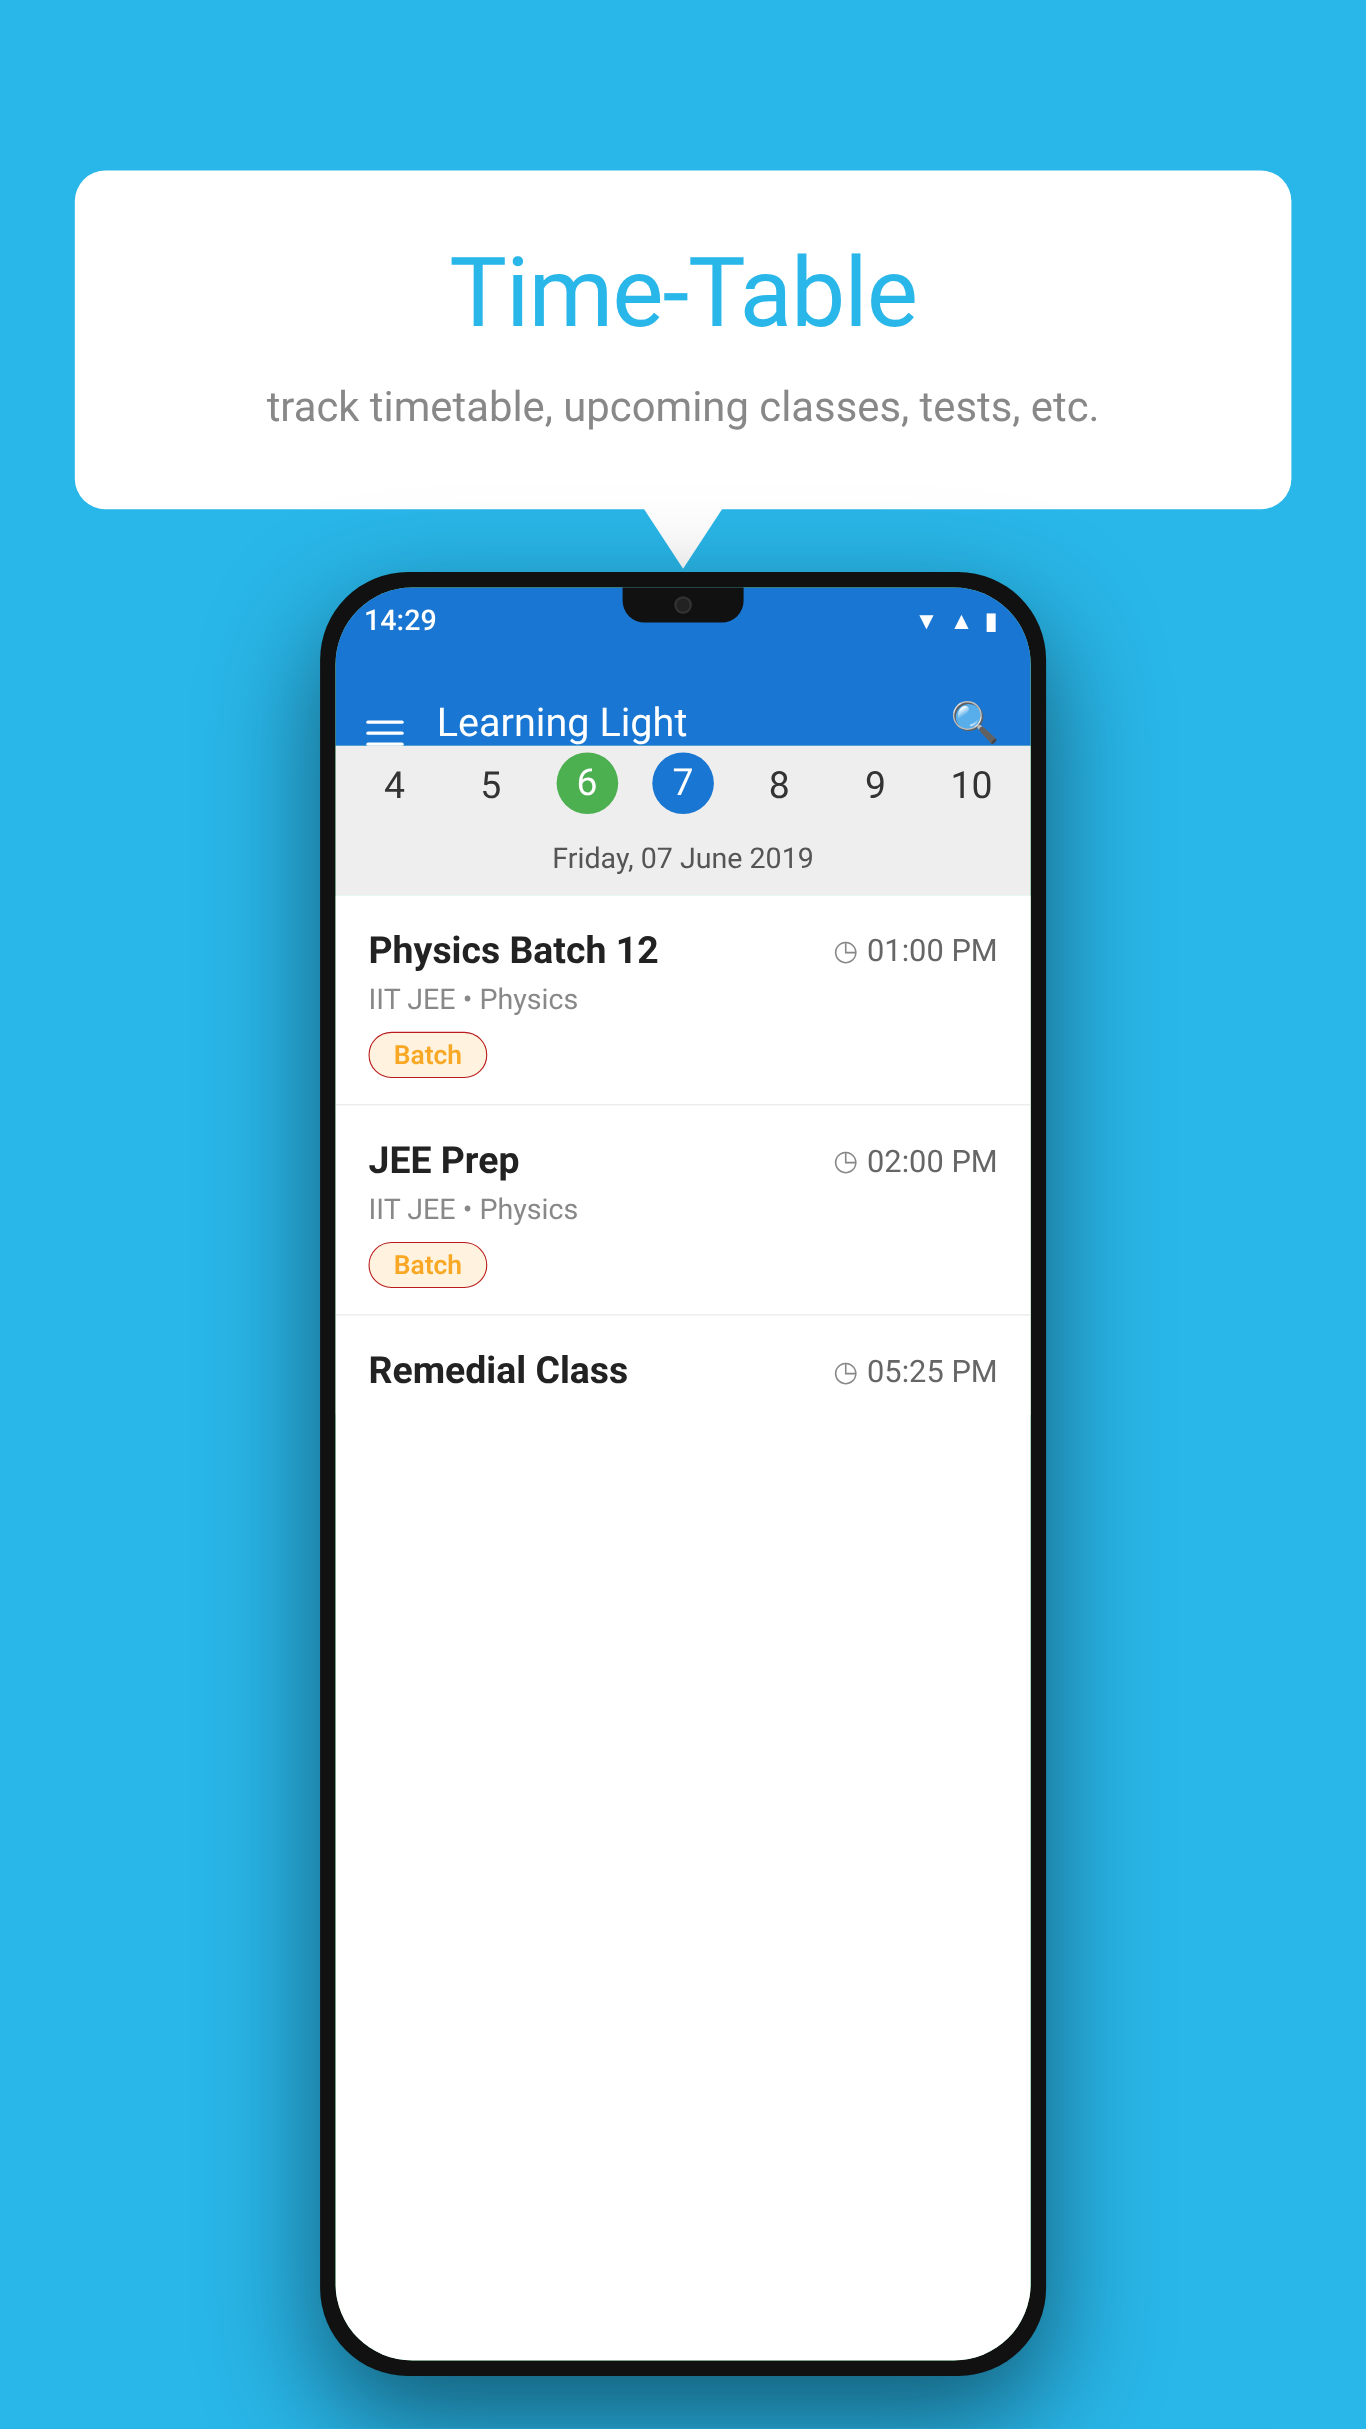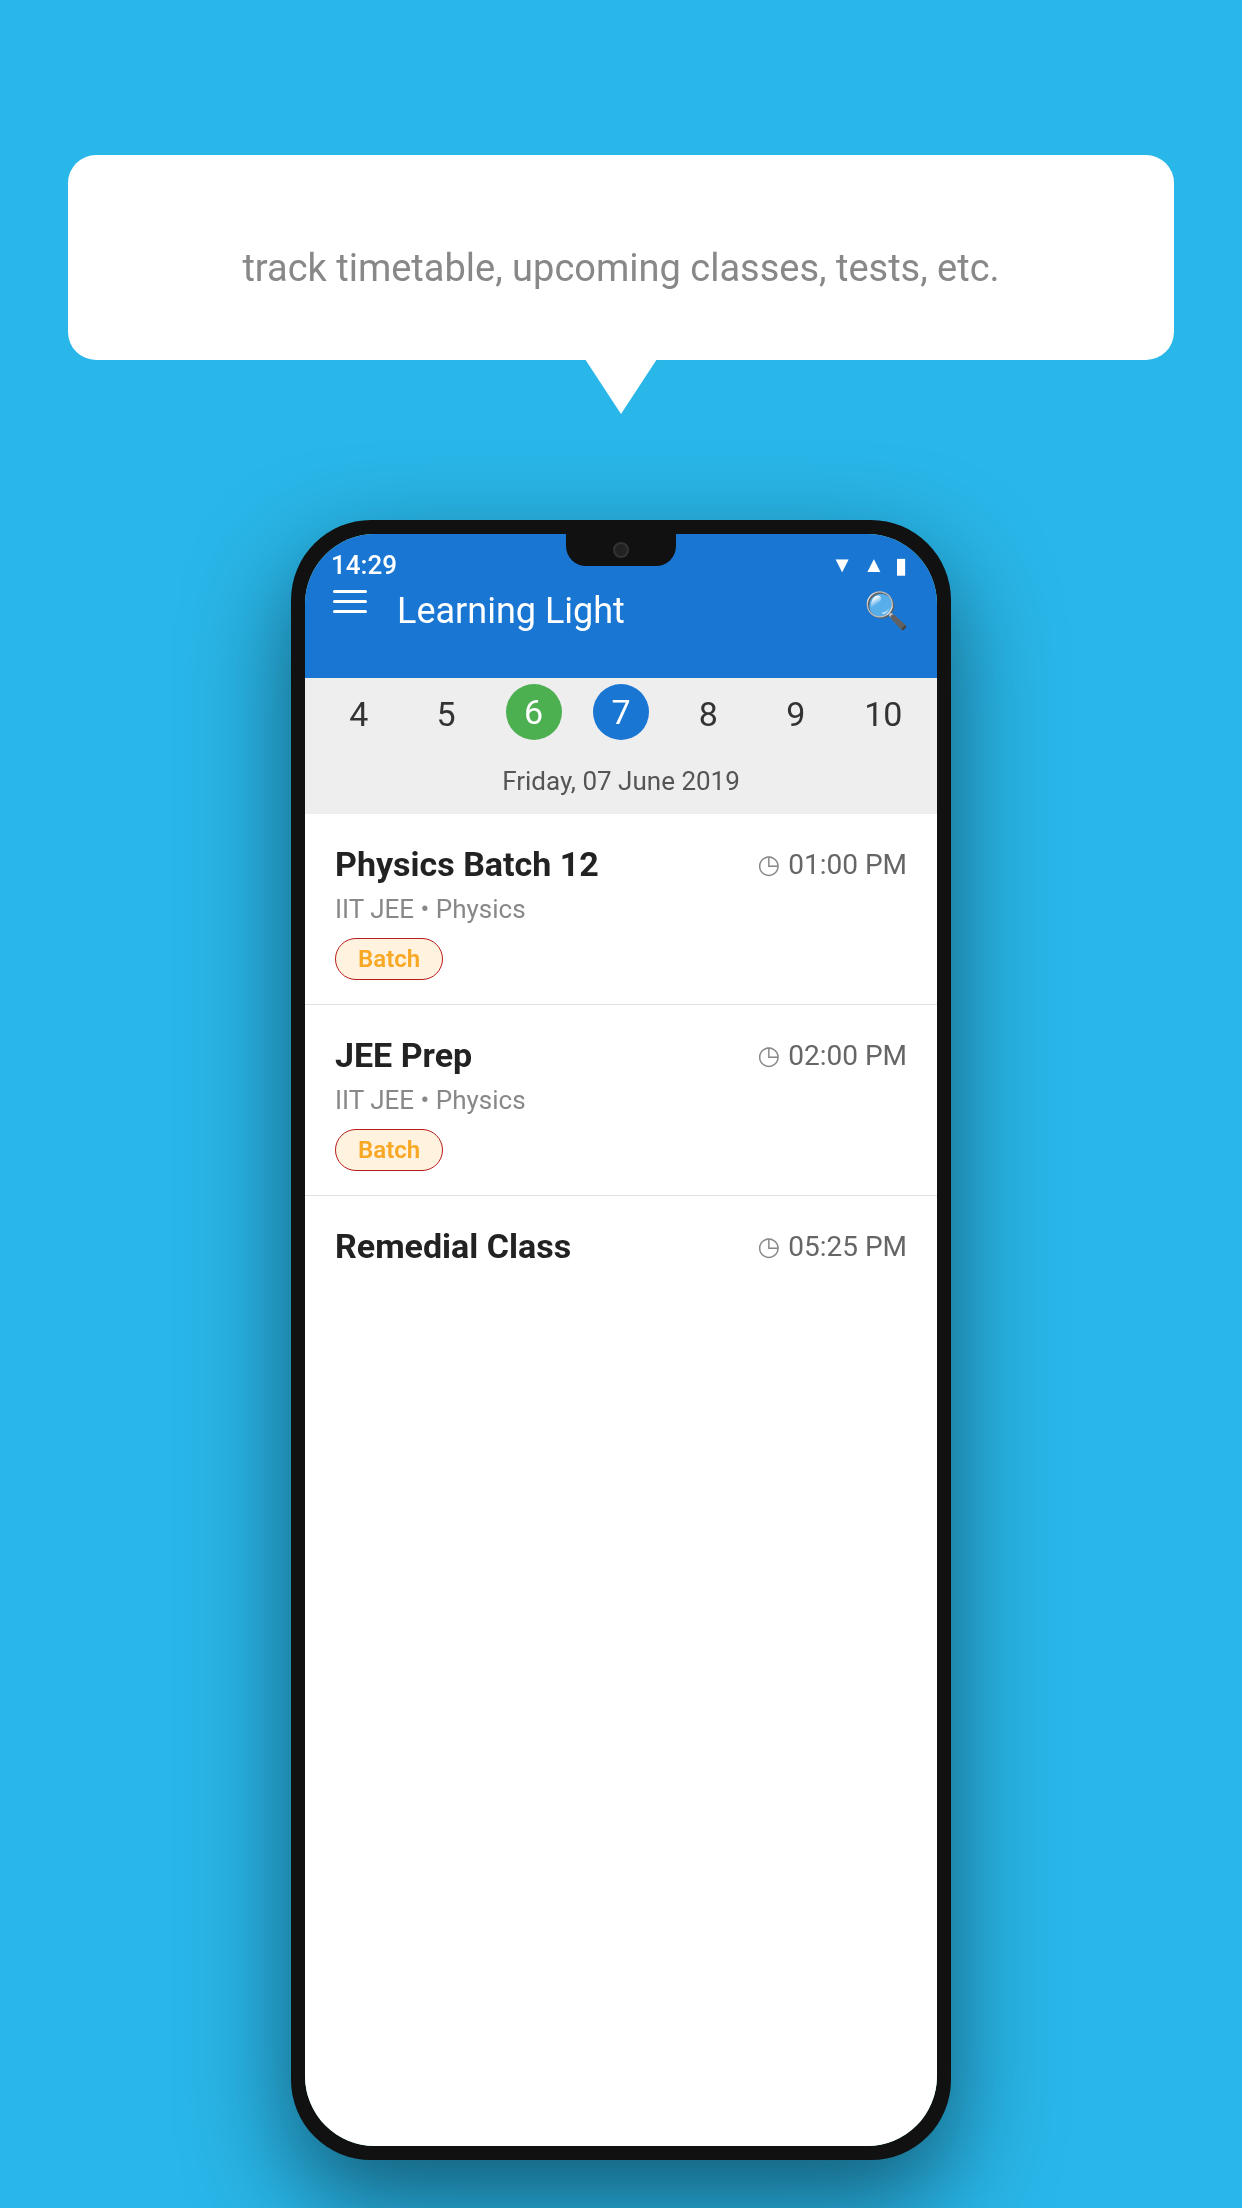--- a/index.html
+++ b/index.html
@@ -144,21 +144,21 @@
     .signal-icon {
       color: white;
       font-size: 22px;
     }
 
     
     .app-bar {
       background: #1976d2;
       height: 88px;
       display: flex;
-      align-items: flex-start;
+      align-items: flex-end;
       padding: 0 28px;
       flex-shrink: 0;
     }
 
     .hamburger-icon {
       color: white;
       font-size: 36px;
       margin-right: 30px;
       display: flex;
       flex-direction: column;
@@ -311,20 +311,21 @@
     .schedule-item-partial {
       padding: 30px 30px 10px;
       background: white;
     }
   </style>
 </head>
 <body>
 
 <div class="speech-bubble-wrapper">
   <div class="speech-bubble">
+    <div class="bubble-title">Time-Table</div>
     <div class="bubble-subtitle">track timetable, upcoming classes, tests, etc.</div>
   </div>
 </div>
 
 <div class="phone-wrapper">
   <div class="phone-outer">
 
     <div class="notch">
       <div class="camera-dot"></div>
     </div>

